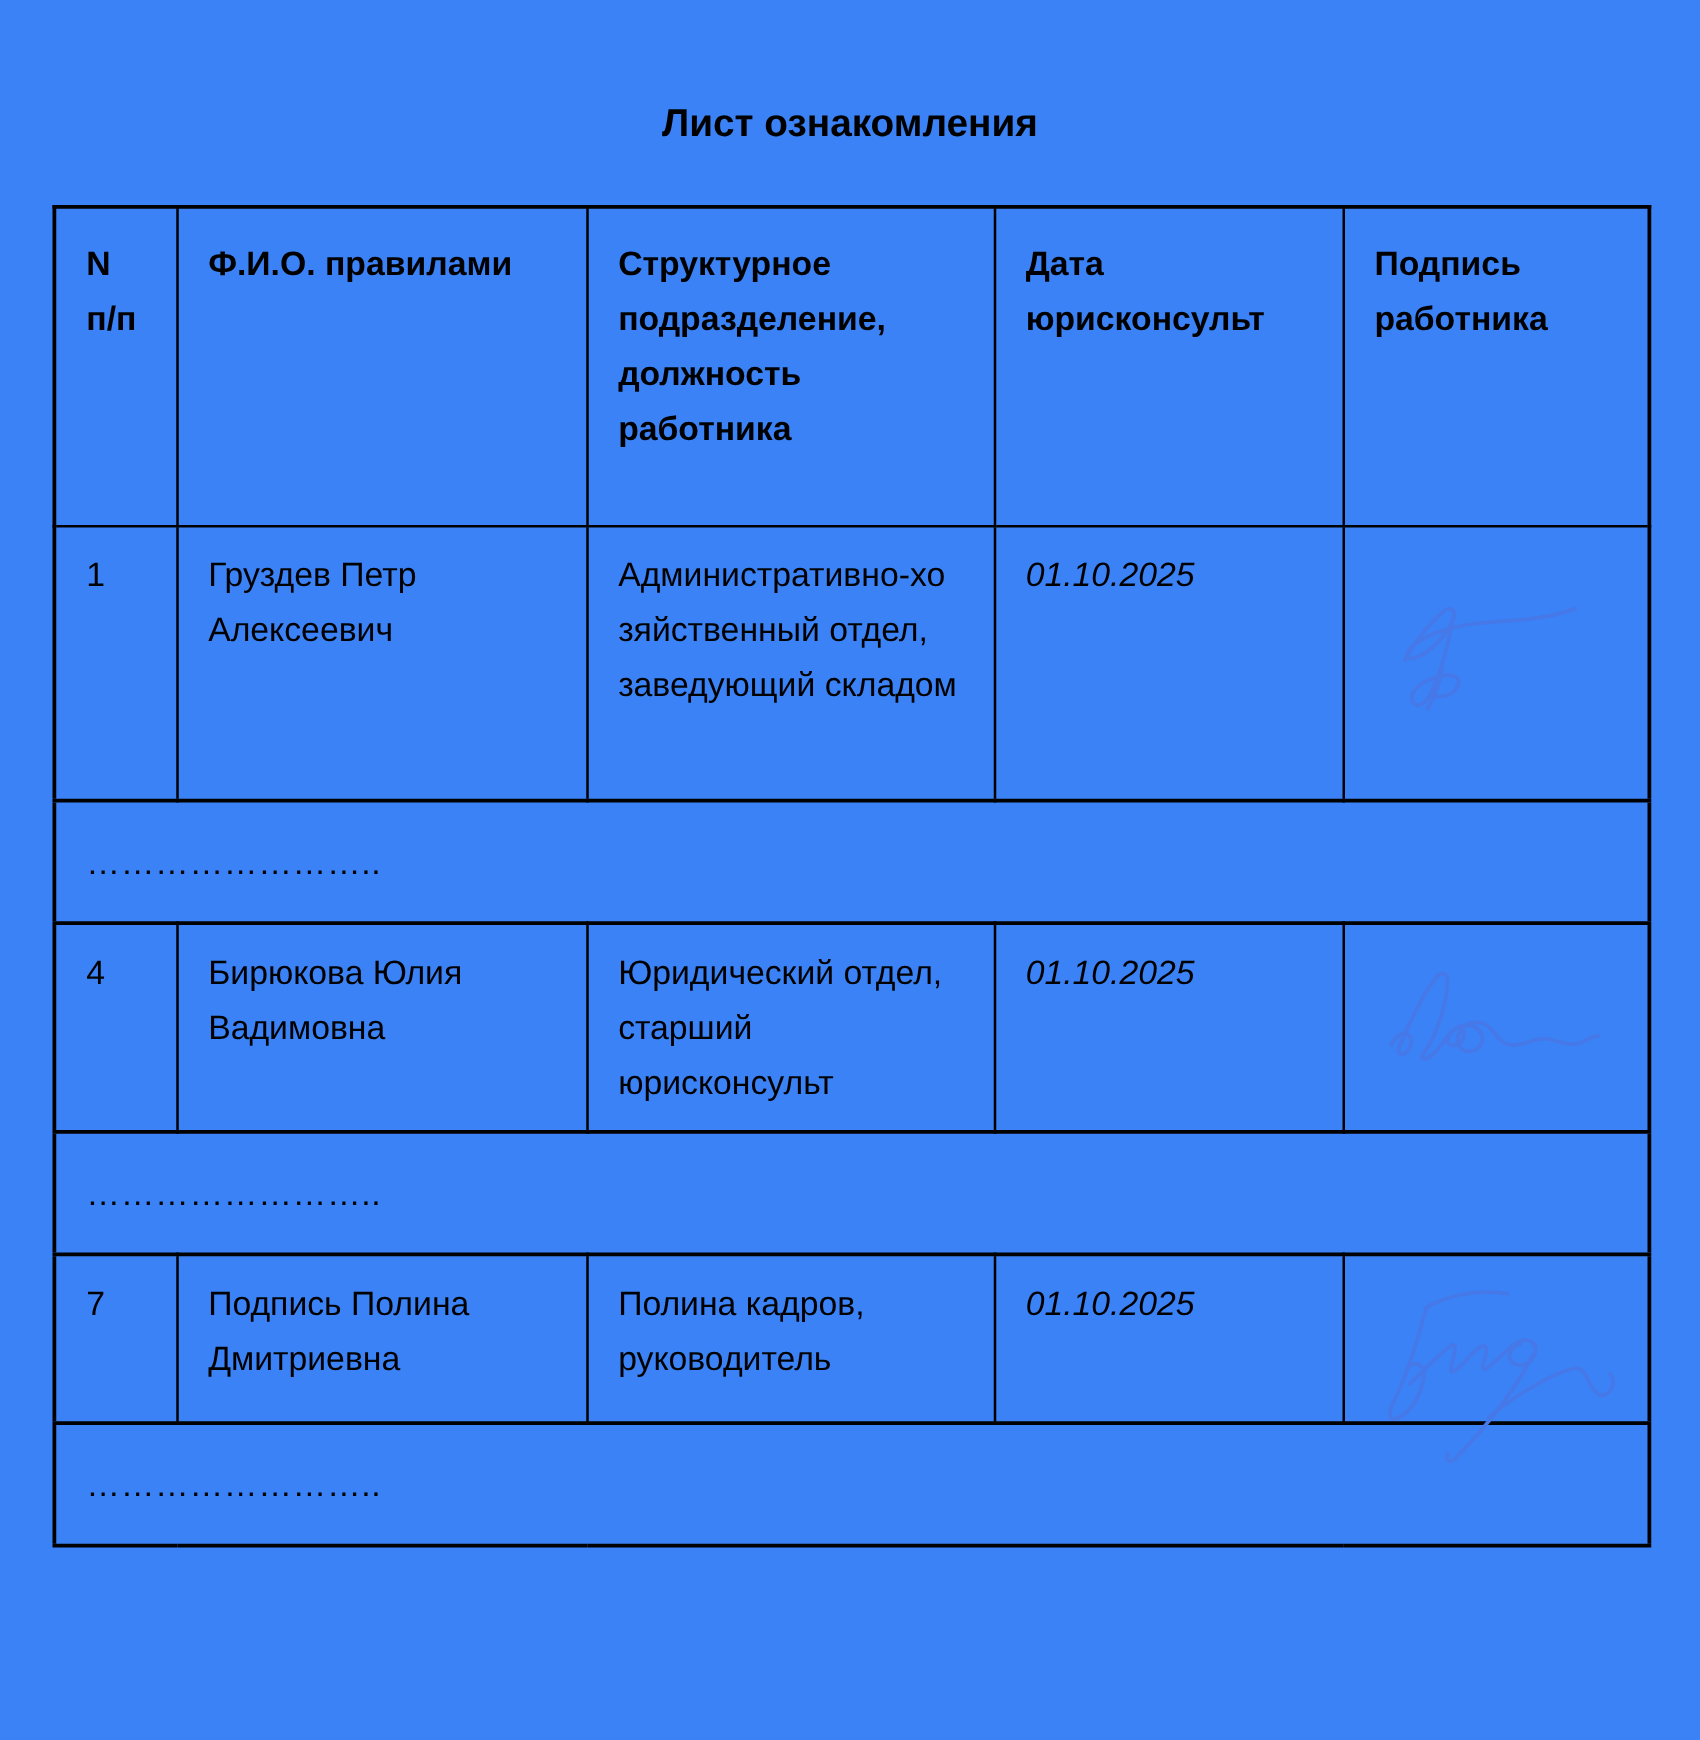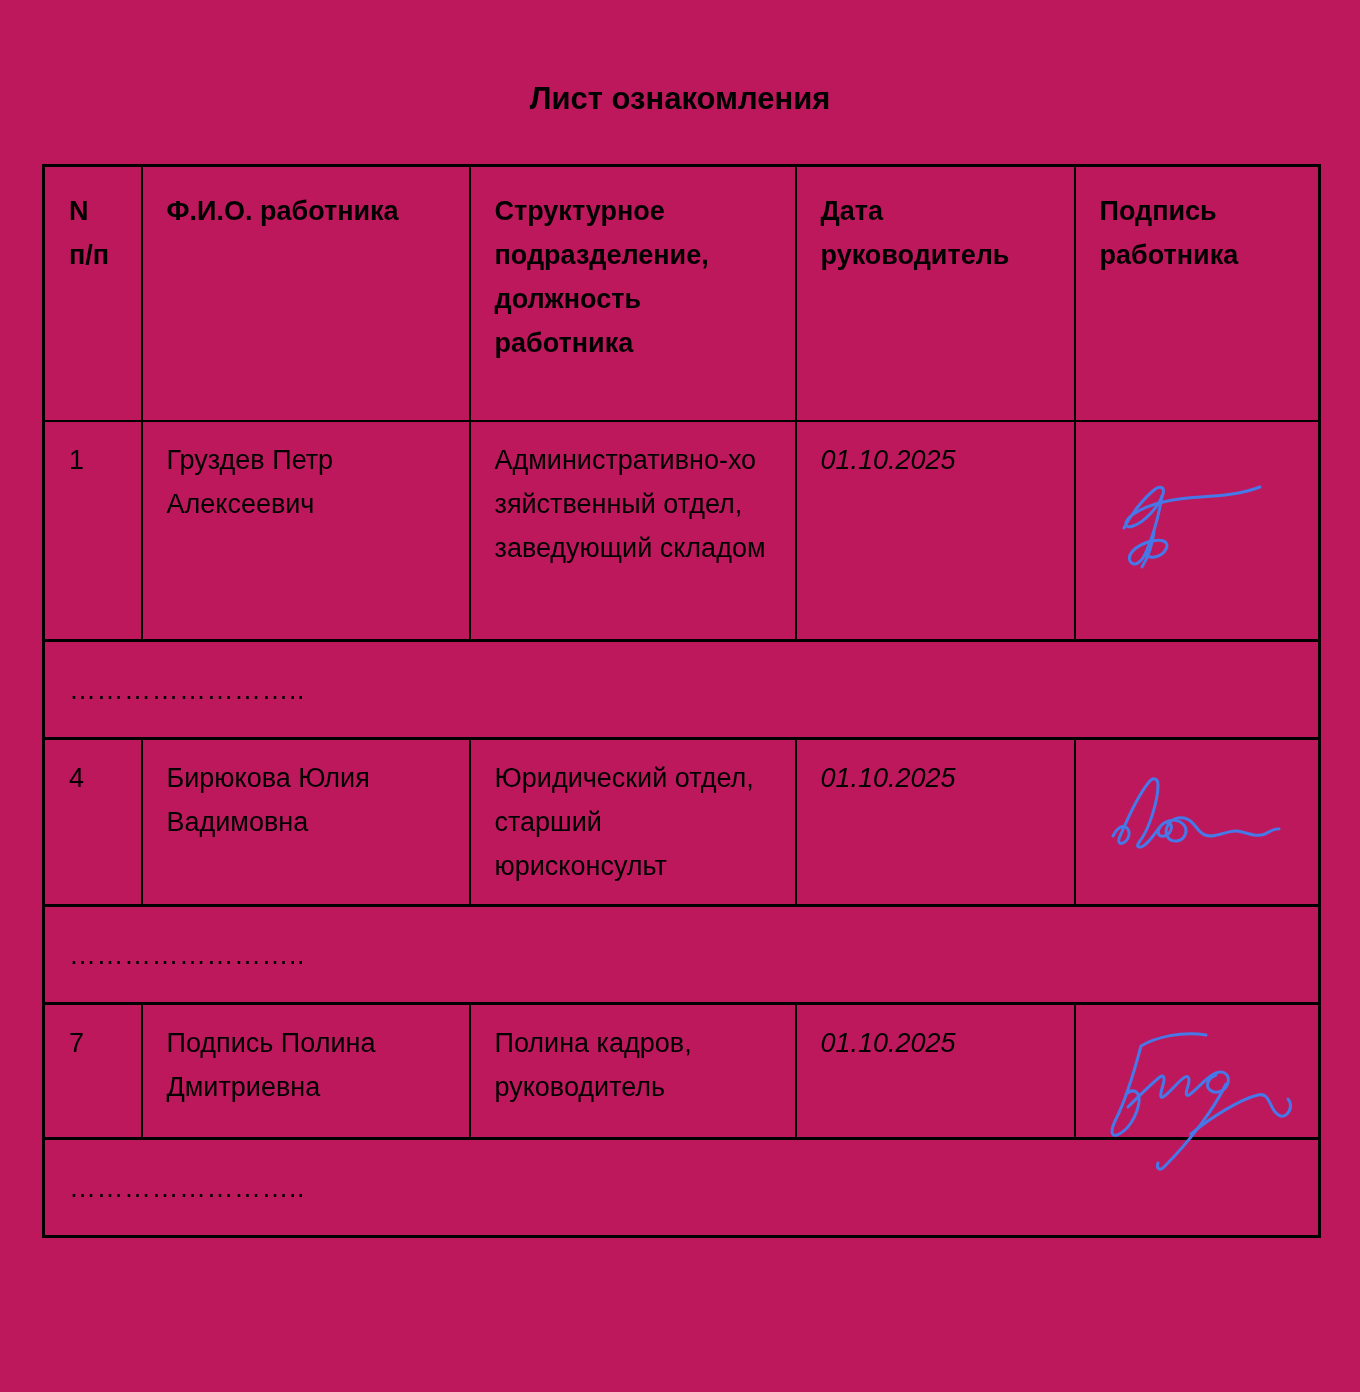--- a/index.html
+++ b/index.html
@@ -1,18 +1,18 @@
 <!DOCTYPE html>
 <html><head>
 <meta charset="utf-8">
 <style>
   * { margin:0; padding:0; box-sizing:border-box; }
   html,body { background:#ffffff; }
   .page {
-    position:relative; width:1360px; height:1392px; background:#be185d;
+    position:relative; width:1360px; height:1392px; background:#3b82f6;
     color:#000000; font-family:"Liberation Sans", sans-serif; overflow:hidden;
   }
   .title {
     padding-top:78px; text-align:center; font-weight:bold;
     font-size:31px; line-height:42px;
   }
   table.ack {
     border-collapse:collapse; table-layout:fixed;
     width:1276px; margin:44px 0 0 42px;
     border:3px solid #000;
@@ -55,27 +55,27 @@
       <col style="width:98px">
       <col style="width:328px">
       <col style="width:326px">
       <col style="width:279px">
       <col style="width:245px">
     </colgroup>
     <thead>
       <tr>
         <th>N
 п/п</th>
-        <th>Ф.И.О. работника</th>
+        <th>Ф.И.О. правилами</th>
         <th>Структурное
 подразделение,
 должность
 работника</th>
         <th>Дата
-руководитель</th>
+юрисконсульт</th>
         <th>Подпись
 работника</th>
       </tr>
     </thead>
     <tbody>
 
       <tr class="entry row-a">
         <td class="c-num">1</td>
         <td class="c-name">Груздев Петр
 Алексеевич</td>

